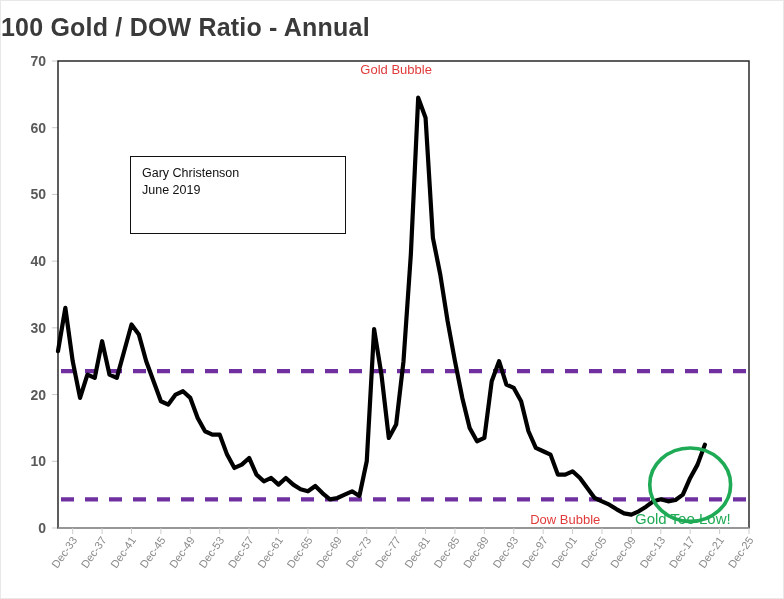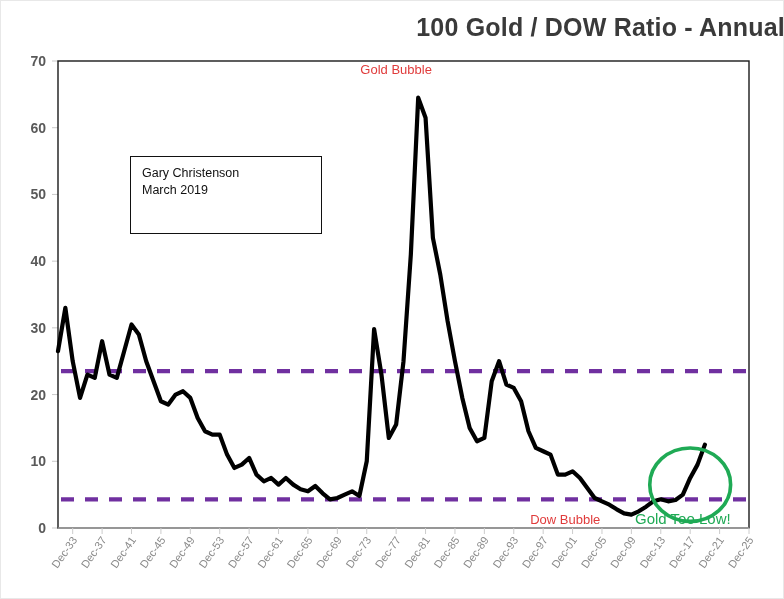--- a/index.html
+++ b/index.html
@@ -22,21 +22,21 @@
     height: 599px;
     background: #ffffff;
     border: 1px solid #e8e8e8;
     box-sizing: border-box;
   }
   #chart-title {
     position: absolute;
     left: 0;
     top: 12px;
     width: 784px;
-    text-align: right;
+    text-align: left;
     font-size: 25px;
     font-weight: bold;
     color: #3a3a3a;
     letter-spacing: 0.2px;
   }
   #plot-svg {
     position: absolute;
     left: 0;
     top: 0;
   }
@@ -54,21 +54,21 @@
   .annot {
     font-family: "Liberation Sans", sans-serif;
     font-size: 13px;
   }
   .annot-red { fill: #e03b3b; }
   .annot-green { fill: #1faa55; font-size: 15px; }
   #credit-box {
     position: absolute;
     left: 129px;
     top: 155px;
-    width: 192px;
+    width: 216px;
     height: 78px;
     border: 1px solid #111111;
     background: #ffffff;
     box-sizing: border-box;
     padding: 8px 0 0 11px;
   }
   #credit-box div {
     font-size: 12.5px;
     color: #111111;
     line-height: 17px;
@@ -169,16 +169,16 @@
       </g>
     <g id="annotations">
         <text x="395.1489361702128" y="73.34285714285716" class="annot annot-red" text-anchor="middle">Gold Bubble</text>
         <text x="564.2234042553191" y="522.9971428571429" class="annot annot-red" text-anchor="middle">Dow Bubble</text>
         <text x="681.8404255319149" y="522.9971428571429" class="annot annot-green" text-anchor="middle">Gold Too Low!</text>
       </g>
   </svg>
 
   <div id="credit-box">
     <div>Gary Christenson</div>
-    <div>March 2019</div>
+    <div>June 2019</div>
   </div>
 
 </div>
 
 </body></html>

